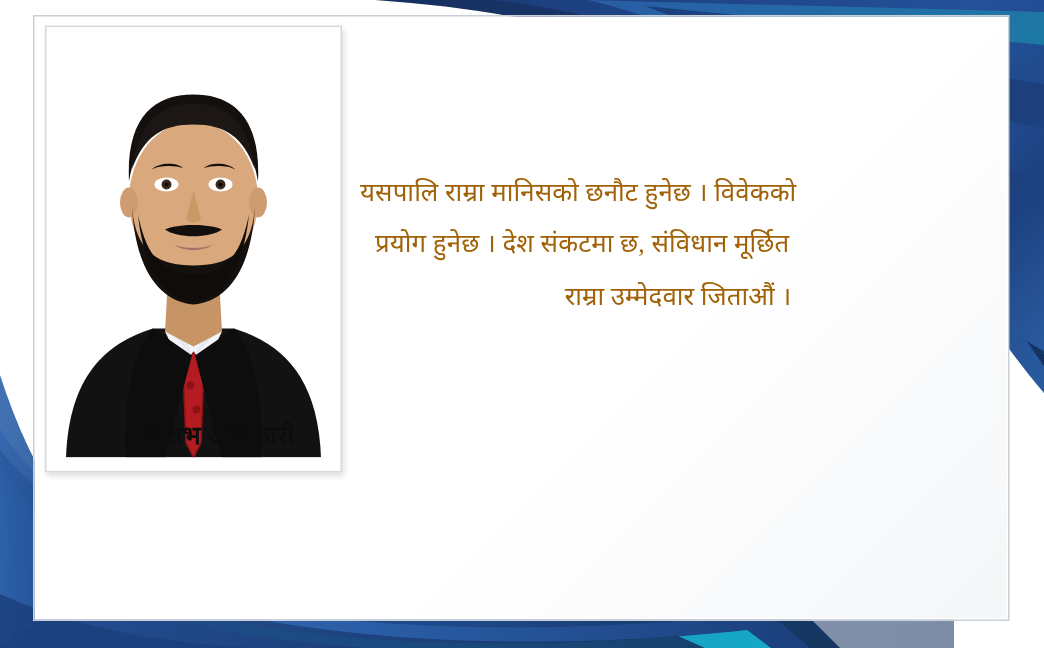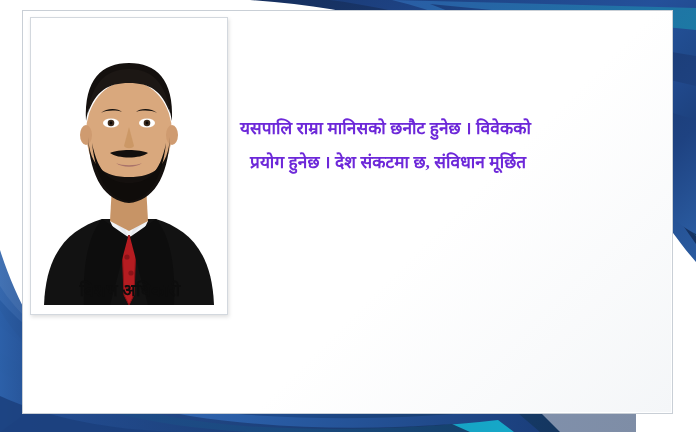--- a/index.html
+++ b/index.html
@@ -65,21 +65,21 @@
     height: 280px;
     overflow: hidden;
     background: #ffffff;
   }
 
   
   #portrait-photo svg { display: block; }
 
   #portrait-name {
     position: absolute;
-    left: 30px;
+    left: 46px;
     top: 278px;
     width: 200px;
     text-align: center;
     font-family: "Liberation Serif", "DejaVu Serif", serif;
     font-size: 17px;
     font-weight: 600;
     color: #0d0d0d;
     letter-spacing: 0.3px;
     white-space: nowrap;
   }
@@ -89,22 +89,22 @@
     position: absolute;
     left: 240px;
     top: 112px;
     width: 424px;
     z-index: 4;
   }
   .quote-line {
     font-family: "Liberation Serif", "DejaVu Serif", serif;
     font-size: 17.2px;
     line-height: 34.4px;
-    color: #6d28d9;
-    font-weight: 700;
+    color: #a16207;
+    font-weight: 400;
     white-space: nowrap;
     letter-spacing: 0.1px;
   }
   .quote-line.center { text-align: center; }
   .quote-line.indent { padding-left: 18px; }
   .quote-line.indent2 { padding-left: 10px; }
 </style>
 </head>
 <body>
 
@@ -232,16 +232,17 @@
           <path d="M96,87 C100,83 112,83 117,88 C112,85 101,85 96,87 Z" fill="#14100e"></path>
         </svg>
       </div>
     </div>
 
     <div id="portrait-name">बिशभ अधिकारी</div>
 
     <div id="quote-block">
       <div class="quote-line">यसपालि राम्रा मानिसको छनौट हुनेछ । विवेकको</div>
       <div class="quote-line indent2">प्रयोग हुनेछ । देश संकटमा छ, संविधान मूर्छित</div>
+      <div class="quote-line center">राम्रा उम्मेदवार जिताऔं ।</div>
     </div>
 
   </div>
 </div>
 
 </body></html>

